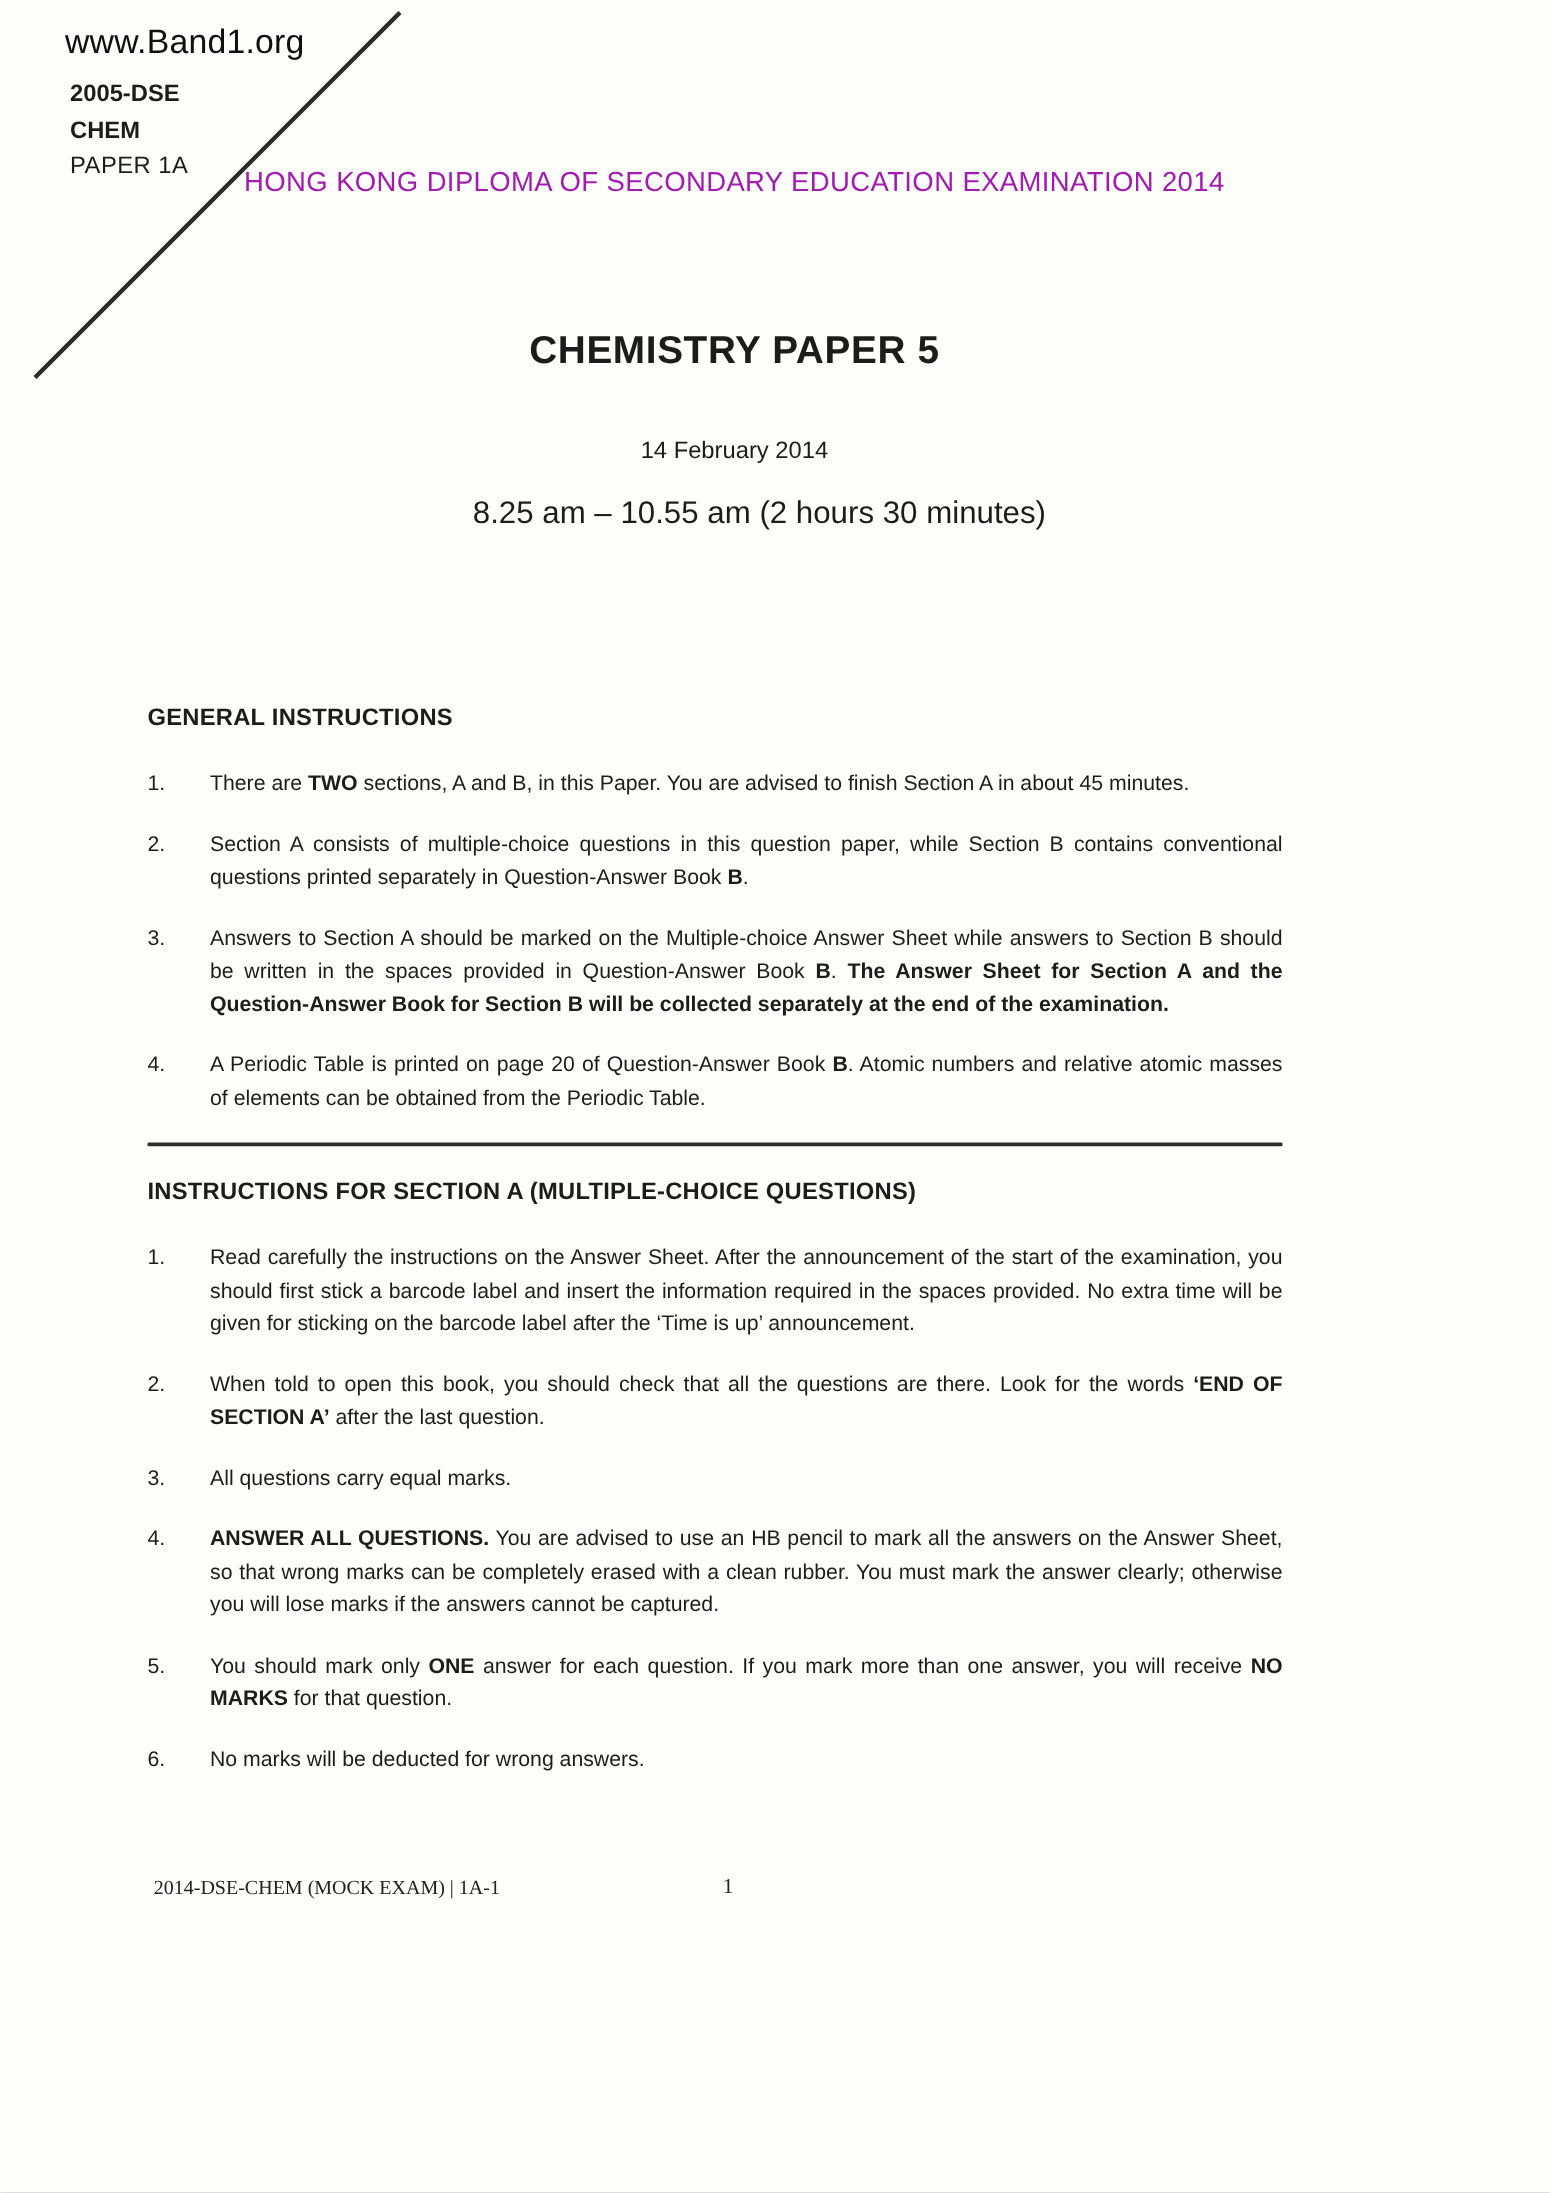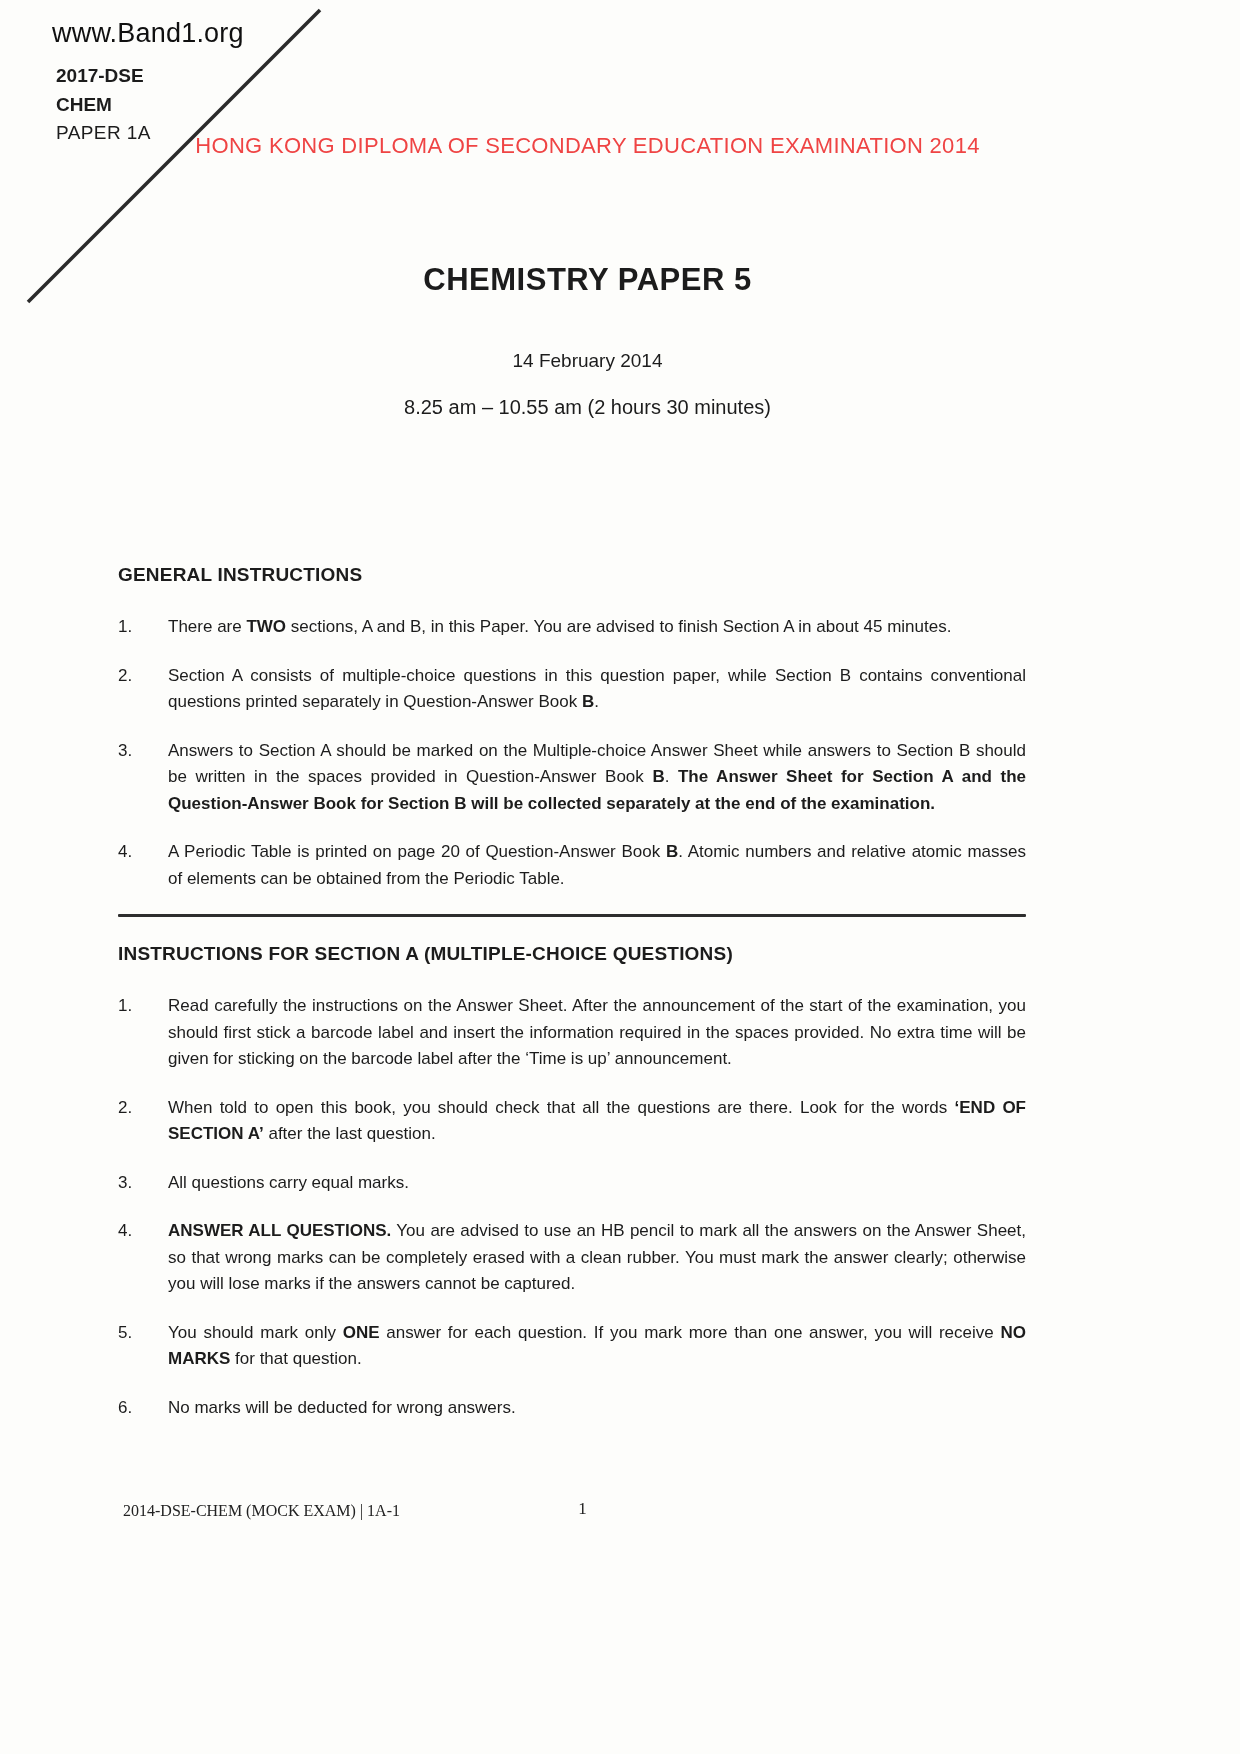--- a/index.html
+++ b/index.html
@@ -20,25 +20,25 @@
     position: absolute; left: 52px; top: 18px;
     font-size: 27px; color: #101010; letter-spacing: .2px;
   }
   .corner { position: absolute; left: 56px; top: 62px; font-size: 19px; line-height: 1.5; }
   .corner .c-bold { font-weight: 700; }
   .corner .c-reg  { font-weight: 400; letter-spacing: .4px; }
   .diagonal { position: absolute; left: 8px; top: 0; pointer-events: none; }
 
   
   .hline { position: absolute; left: 0; width: 1175px; text-align: center; }
-  .title      { top: 133px; font-size: 22px; font-weight: 400; color: #ef4444; letter-spacing: .3px; }
+  .title      { top: 133px; font-size: 22px; font-weight: 400; color: #a21caf; letter-spacing: .3px; }
   .mock       { top: 203px; font-size: 31px; font-weight: 700; letter-spacing: .5px; }
   .papertitle { top: 262px; font-size: 31px; font-weight: 700; letter-spacing: .5px; }
   .date       { top: 350px; font-size: 19px; }
-  .time       { top: 396px; font-size: 20px; }
+  .time       { top: 396px; font-size: 25px; padding-left: 20px; }
   .lang       { top: 444px; font-size: 19px; }
 
   
   .content { position: absolute; left: 118px; top: 520px; width: 908px; margin-top: 44px; }
   .section-heading {
     font-size: 19px; font-weight: 700; margin: 0 0 28px 0; letter-spacing: .2px;
   }
   .inst-item { display: flex; margin-bottom: 22px; }
   .inst-num  { width: 50px; flex: none; font-size: 17px; line-height: 1.56; }
   .inst-text { flex: 1; font-size: 17px; line-height: 1.56; text-align: justify; }
@@ -62,21 +62,21 @@
 
 <div class="page">
 
   <div class="watermark">www.Band1.org</div>
 
   <svg class="diagonal" width="330" height="315" viewBox="0 0 330 315">
     <line x1="20" y1="302" x2="312" y2="10" stroke="#2b2b2b" stroke-width="3.5"></line>
   </svg>
 
   <div class="corner">
-    <div class="c-bold">2017-DSE</div>
+    <div class="c-bold">2005-DSE</div>
     <div class="c-bold">CHEM</div>
     <div class="c-reg">PAPER 1A</div>
   </div>
 
   <div class="hline title">HONG KONG DIPLOMA OF SECONDARY EDUCATION EXAMINATION 2014</div>
   <div class="hline papertitle">CHEMISTRY PAPER 5</div>
   <div class="hline date">14 February 2014</div>
   <div class="hline time">8.25 am – 10.55 am (2 hours 30 minutes)</div>
 
   <div class="content">

